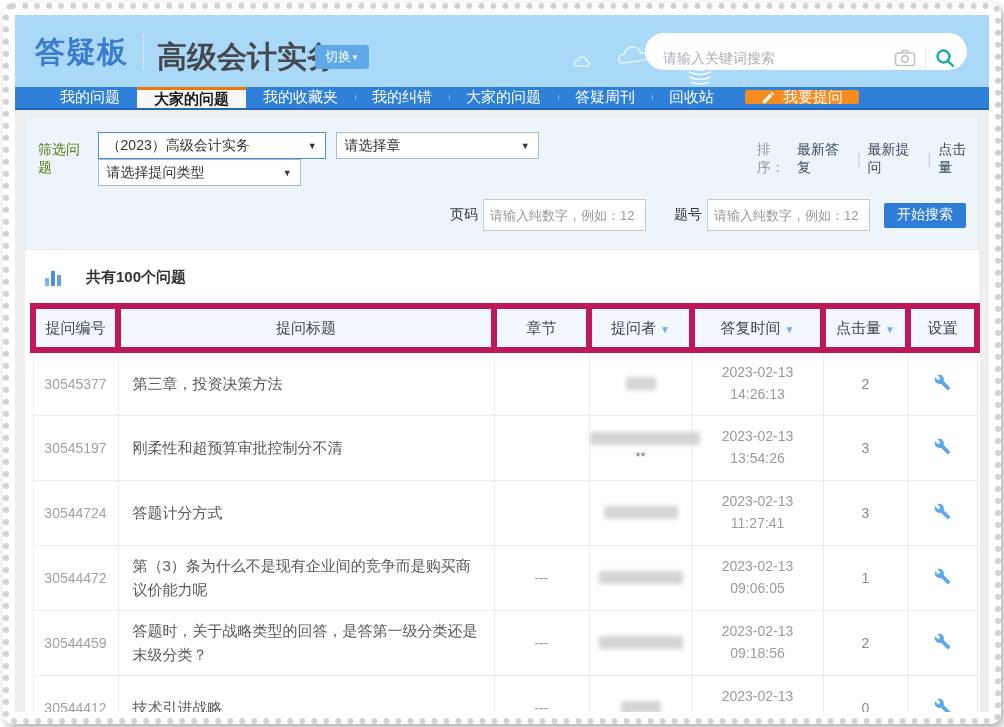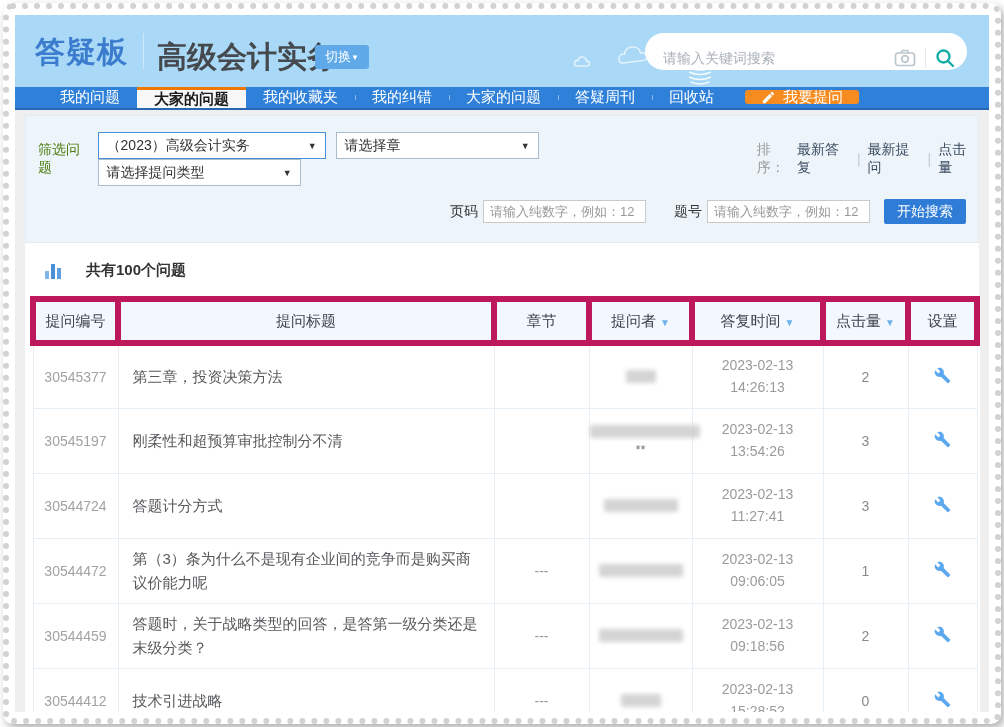--- a/index.html
+++ b/index.html
@@ -50,21 +50,21 @@
   .filter-label { color:#4d7c0f; font-size:14px; margin-right:6px; }
   .sel { height:27px; background:#fff; border:1px solid #a8bccd; display:flex; align-items:center; justify-content:space-between; padding:0 8px; font-size:14px; color:#333; margin-right:10px; cursor:pointer; }
   .sel.primary { border-color:#4a90d9; }
   .sel .sel-caret { font-size:9px; color:#333; margin-left:8px; }
   .sort-area { margin-left:24px; font-size:14px; color:#999; display:flex; align-items:center; }
   .sort-links { display:flex; align-items:center; }
   .sort-link { color:#3a4a5e; cursor:pointer; }
   .sort-sep { color:#c3ccd4; margin:0 7px; }
   .filter-row2 { display:flex; align-items:center; justify-content:flex-end; margin-top:13px; padding-right:12px; }
   .num-label { font-size:14px; color:#333; margin-right:5px; }
-  .num-input { width:163px; height:23px; border:1px solid #c9c9c9; padding:0 6px; font-size:13px; color:#555; background:#fff; }
+  .num-input { width:163px; height:32px; border:1px solid #c9c9c9; padding:0 6px; font-size:13px; color:#555; background:#fff; }
   .num-input::placeholder { color:#999; }
   .gap28 { width:28px; }
   .go-search-btn { margin-left:14px; height:25px; padding:0 13px; background:#2e7cd6; border:none; border-radius:2px; color:#fff; font-size:14px; cursor:pointer; }
 
   
   .white-section { background:#fff; padding:18px 5px 0 5px; min-height:480px; }
   .summary { display:flex; align-items:center; gap:24px; padding-left:14px; margin-bottom:16px; }
   .summary-text { font-size:15px; font-weight:bold; color:#333; }
 
   table.qa { width:100%; border-collapse:collapse; table-layout:fixed; background:#fff; }

